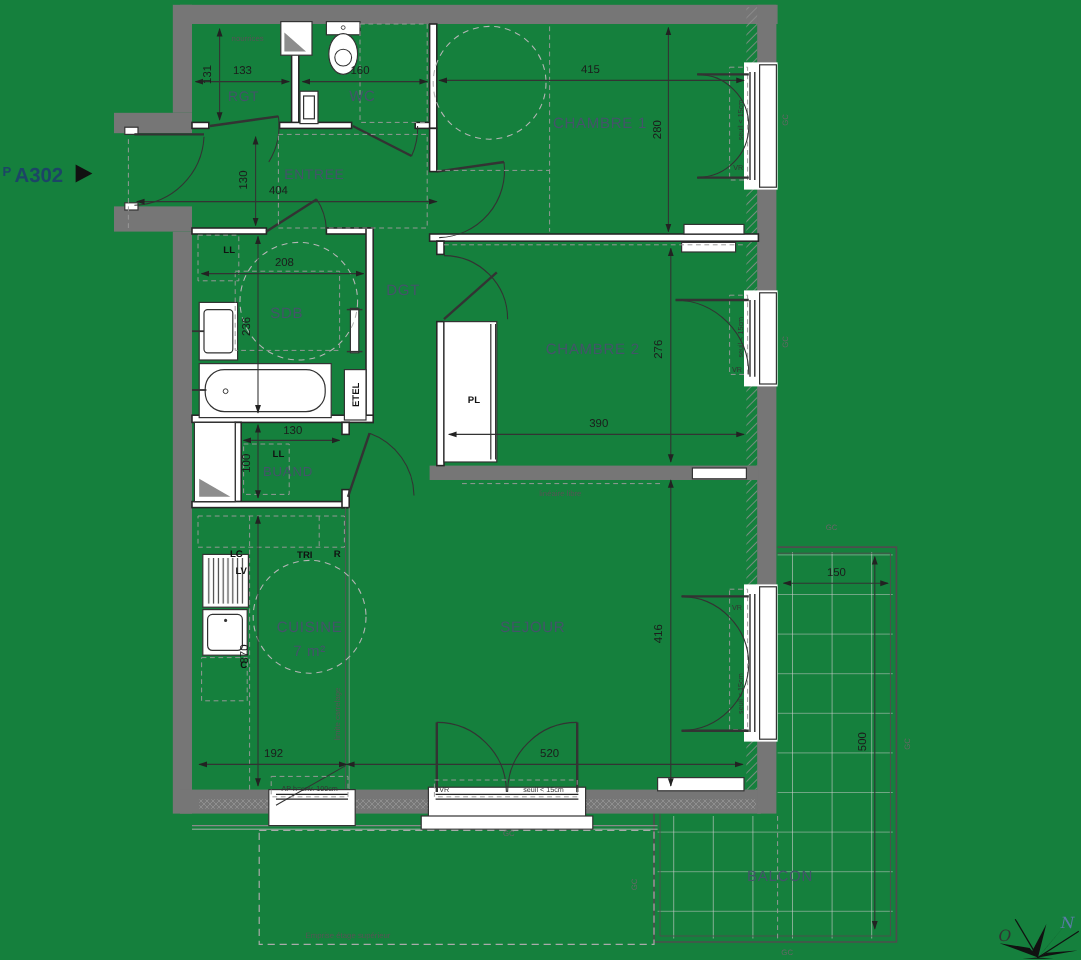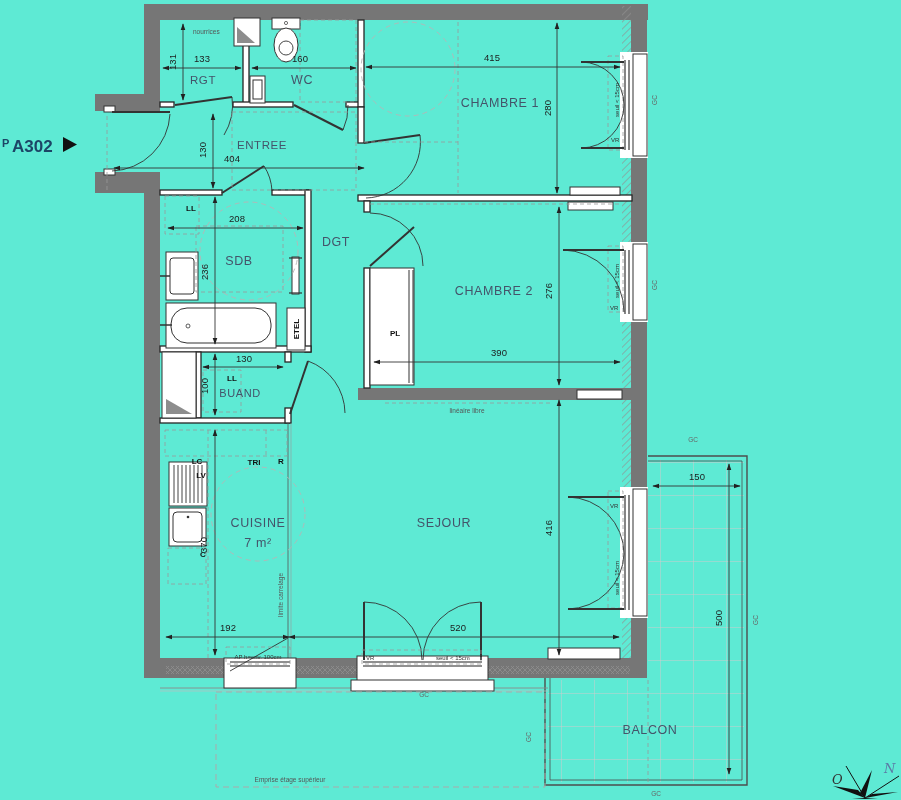--- a/index.html
+++ b/index.html
@@ -1,16 +1,16 @@
 <!DOCTYPE html>
 <html><head>
 <meta charset="utf-8">
 <style>
   html,body{margin:0;padding:0;background:#fff;}
-  .plan{position:relative;width:901px;height:800px;background:#5eead4;overflow:hidden;
+  .plan{position:relative;width:901px;height:800px;background:#15803d;overflow:hidden;
         font-family:"Liberation Sans",sans-serif;}
   svg{display:block;}
   text{font-family:"Liberation Sans",sans-serif;}
   .room{font-size:12.5px;fill:#44546a;letter-spacing:.6px;}
   .dimt{font-size:9.5px;fill:#1c1c1c;}
   .sm{font-size:8px;font-weight:bold;fill:#111;}
   .tiny{font-size:6px;fill:#333;}
   .note{font-size:6.5px;fill:#555;}
   .gc{font-size:6.5px;fill:#666;}
   .wall{fill:#767676;stroke:none;}

